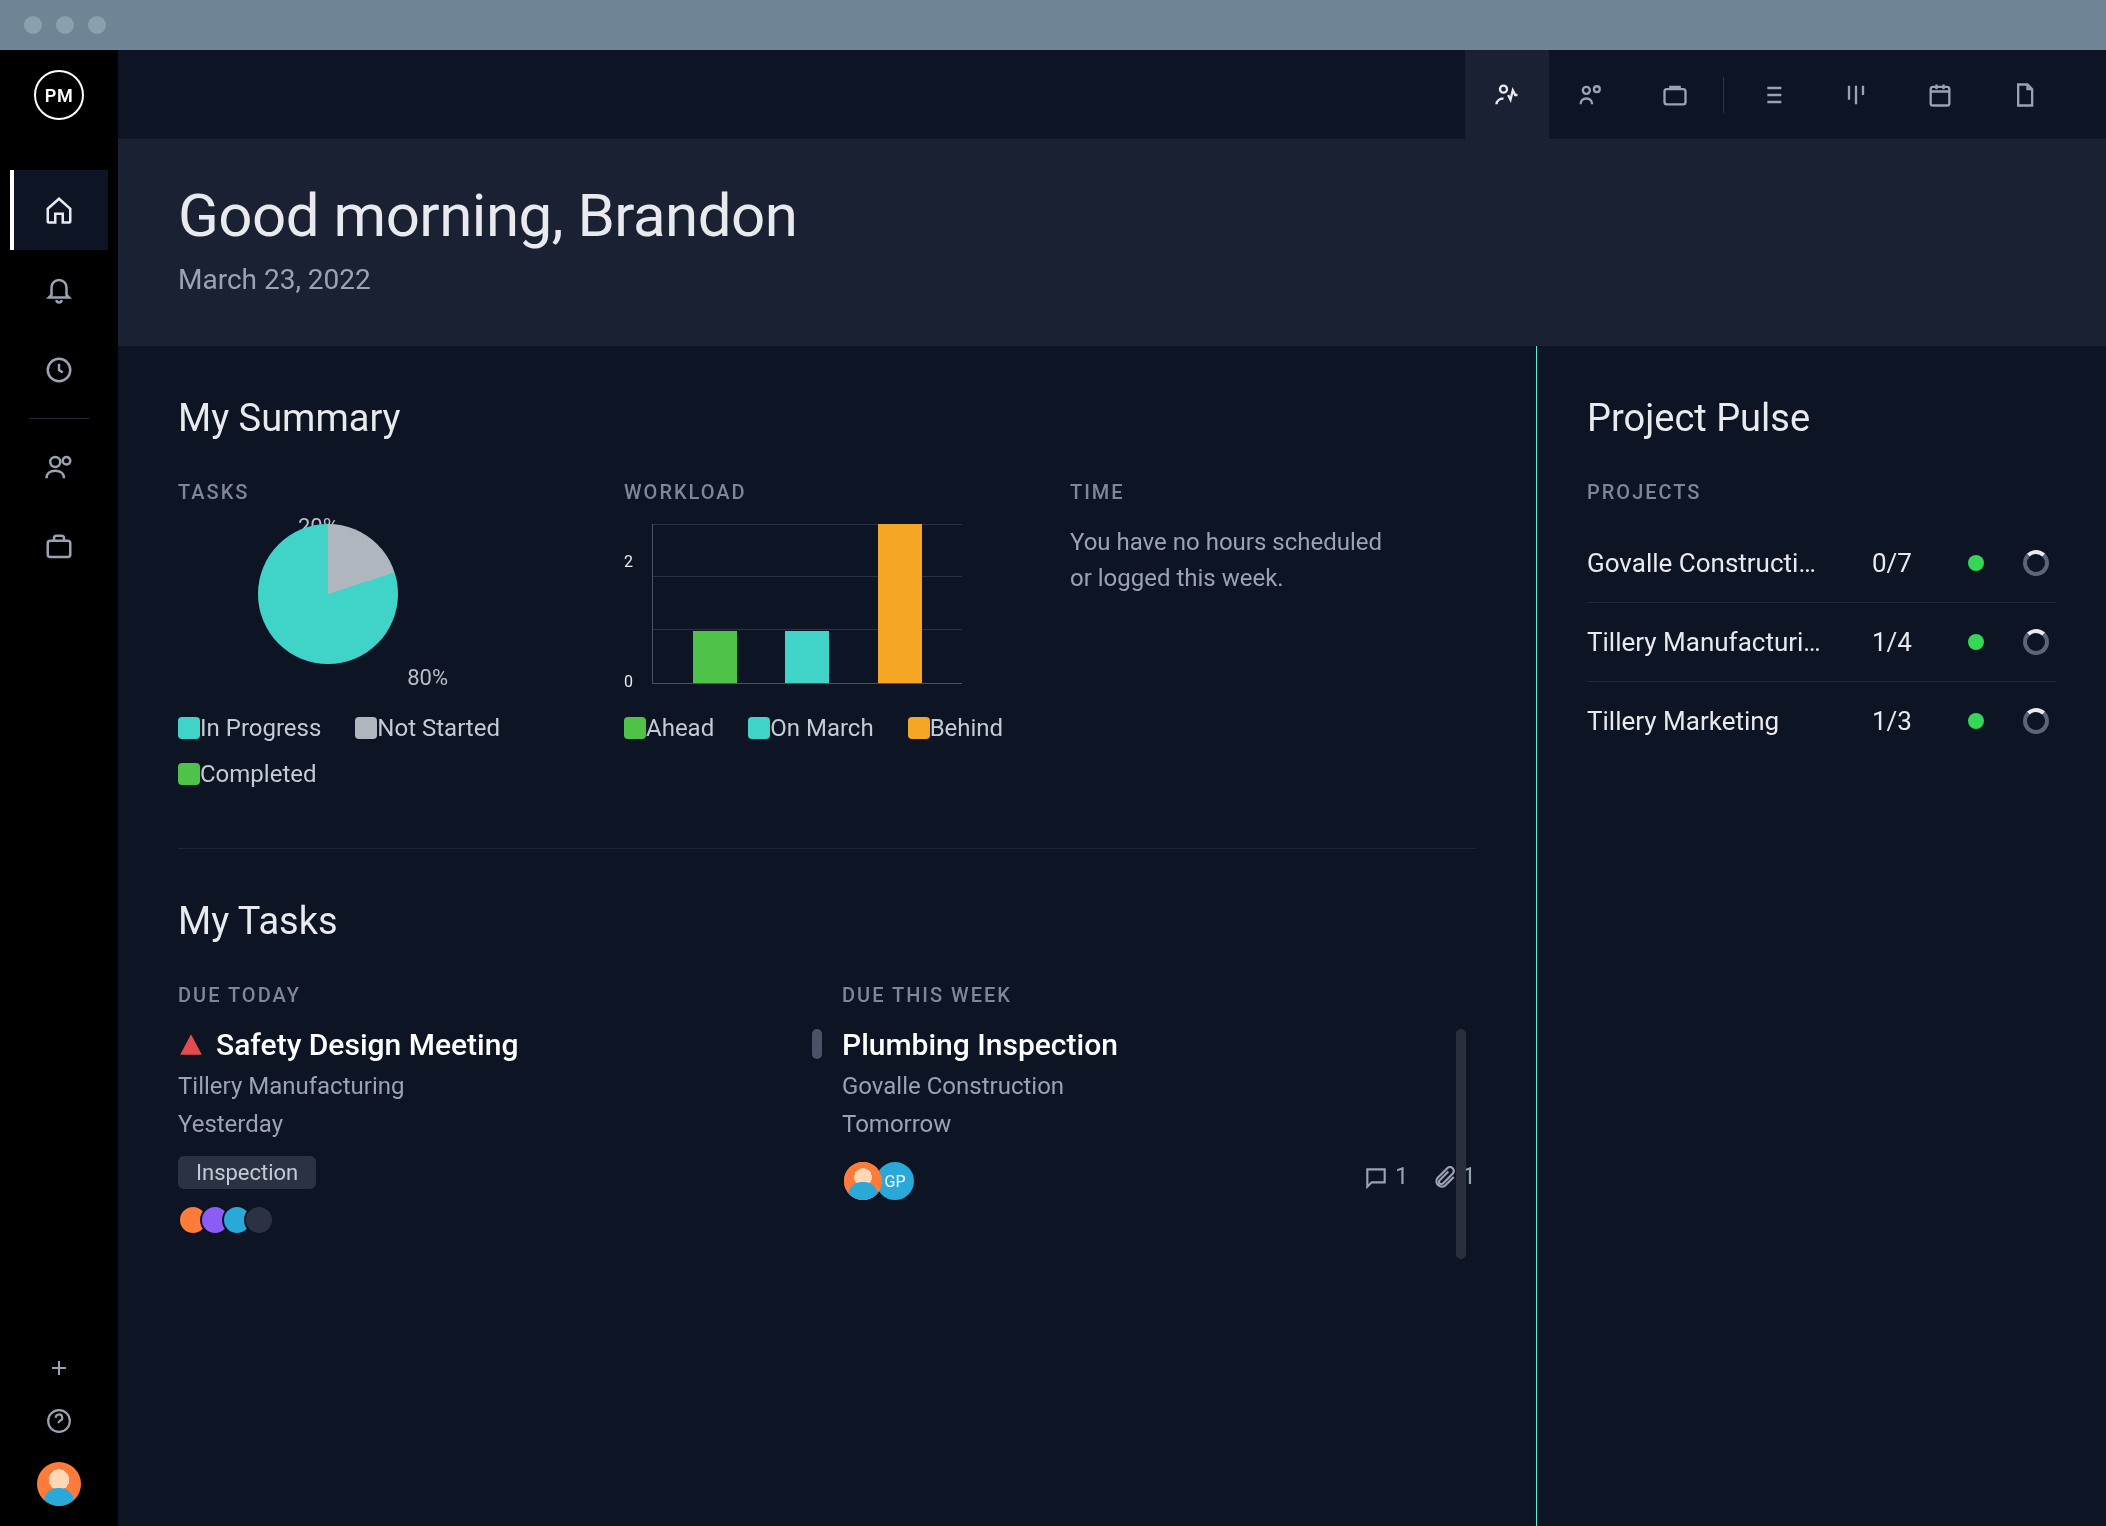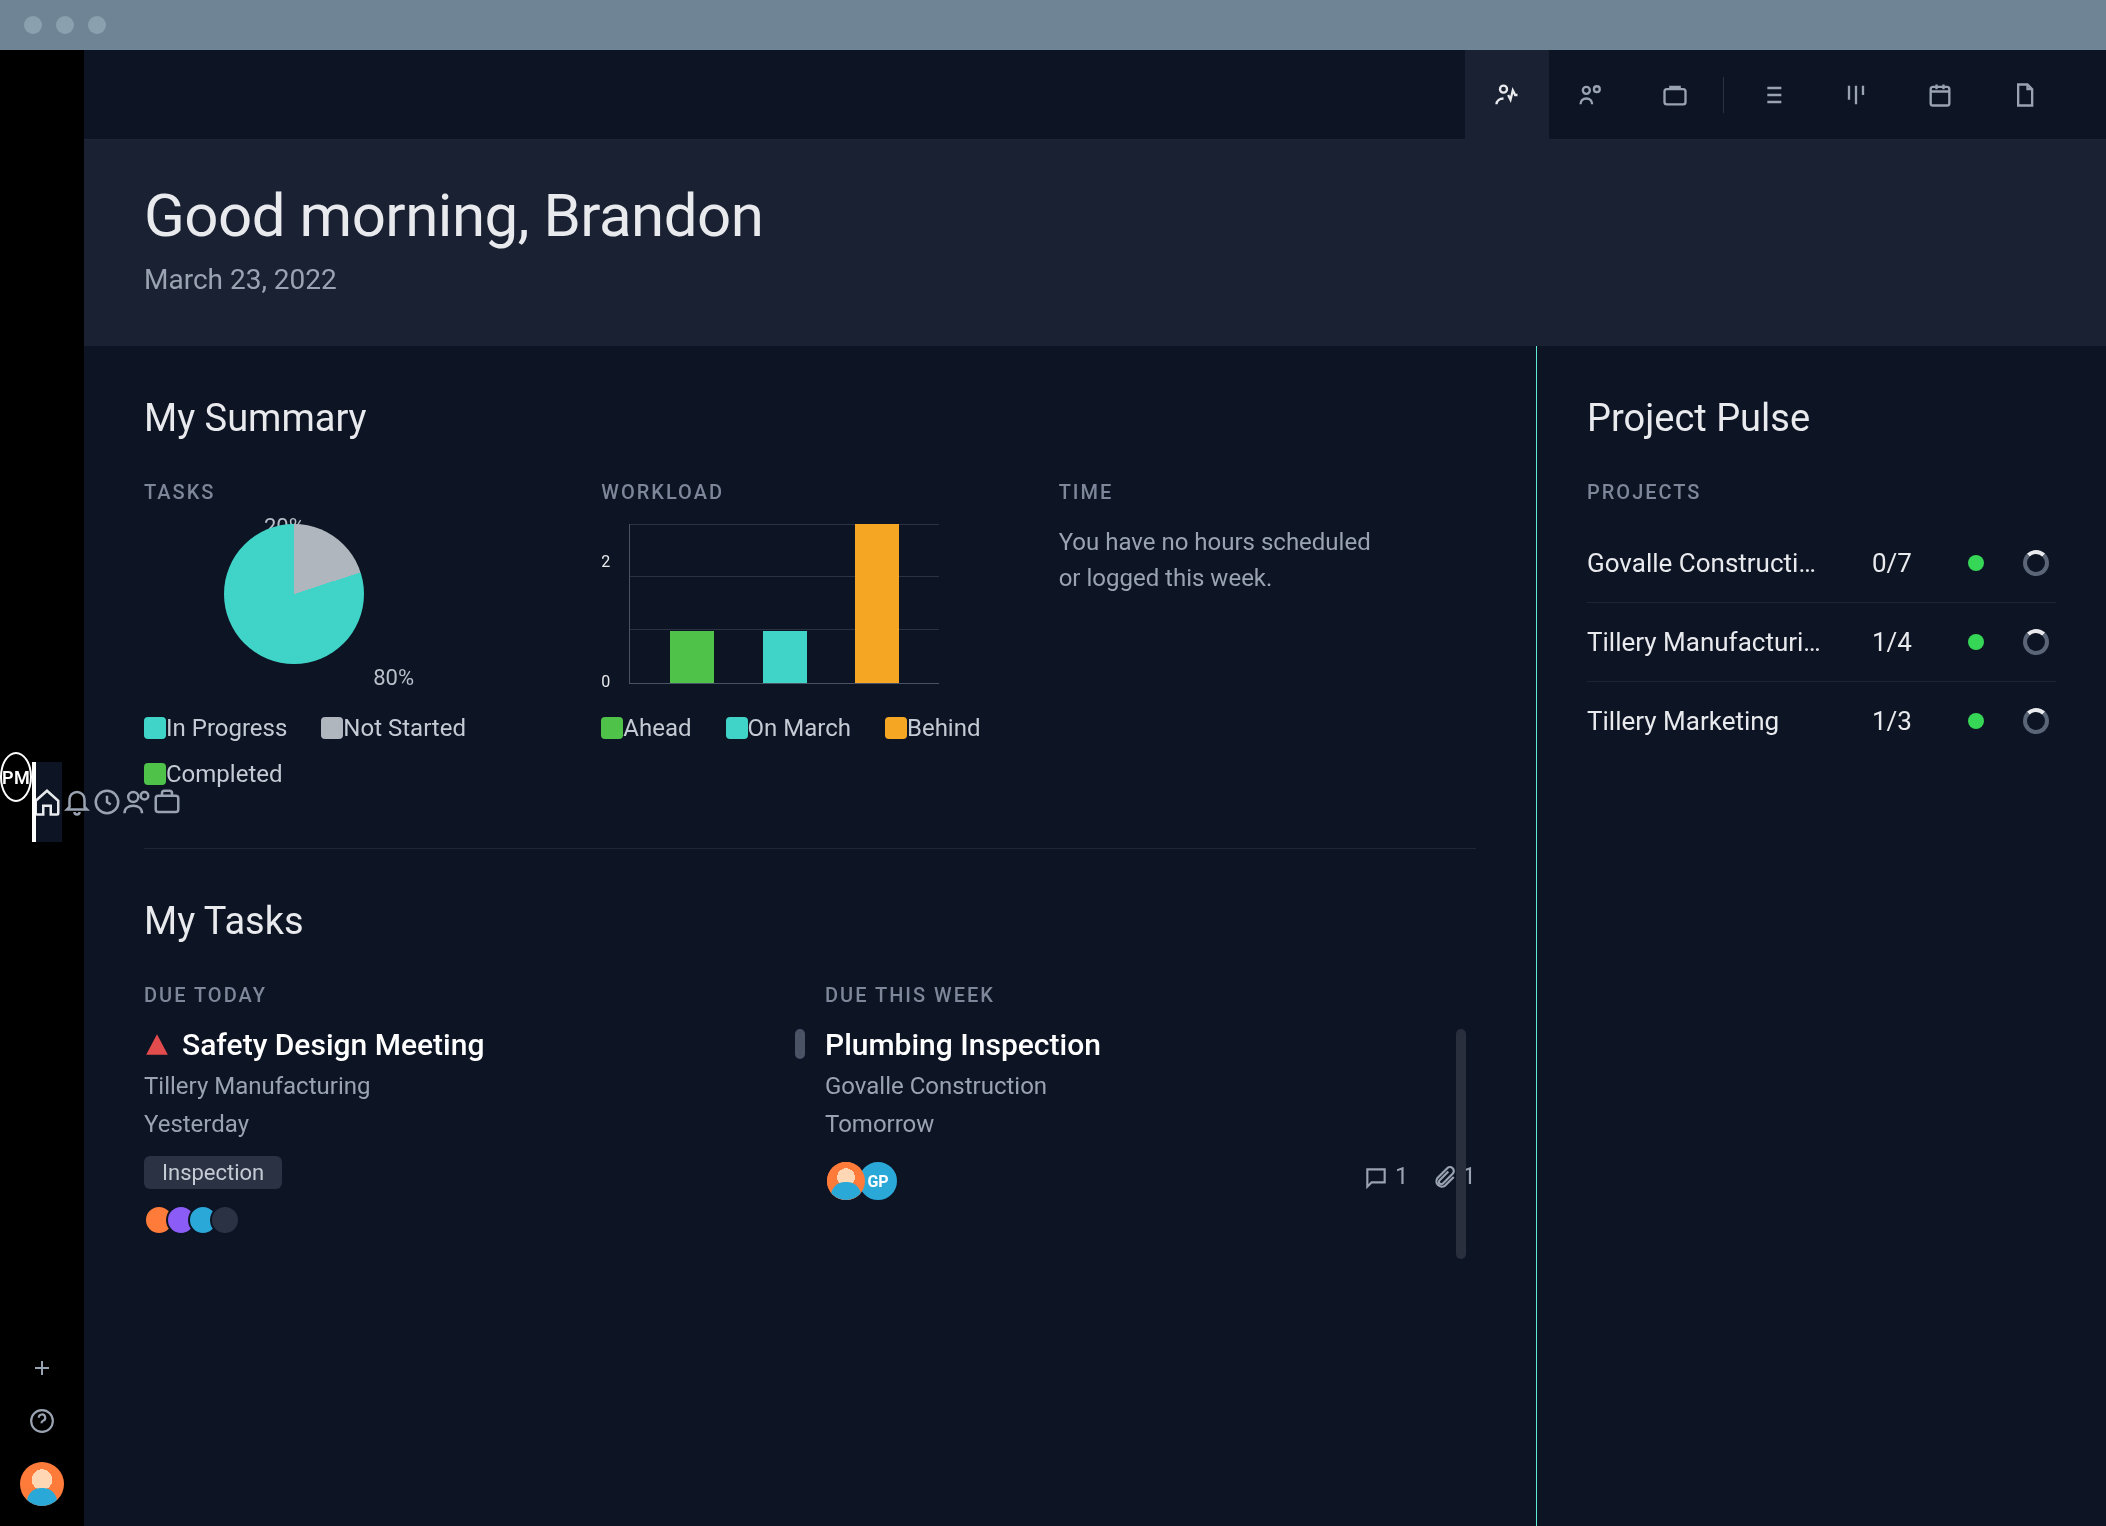--- a/index.html
+++ b/index.html
@@ -18,26 +18,26 @@
     align-items: center;
     padding-left: 24px;
     gap: 14px;
   }
   .traffic-light { width: 18px; height: 18px; border-radius: 50%; background: #8ba0af; }
   .app {
     display: flex;
     height: calc(100% - 50px);
   }
   .sidebar {
-    width: 84px;
+    width: 118px;
     background: #000;
     display: flex;
-    flex-direction: row;
+    flex-direction: column;
     align-items: center;
-    padding-top: 28px;
+    padding-top: 20px;
     position: relative;
   }
   .sidebar .logo {
     width: 50px; height: 50px; border-radius: 50%; border: 2px solid #fff;
     display:flex; align-items:center; justify-content:center;
     font-size: 18px; font-weight: 600; color:#fff; margin-bottom: 50px;
     letter-spacing: 0.5px;
   }
   .side-item {
     width: 98px; height: 80px; display:flex; align-items:center; justify-content:center;
@@ -120,21 +120,21 @@
   .task-col { flex:1; position:relative; }
   .task-title { font-size:30px; font-weight:500; color:#fff; display:flex; align-items:center; gap:12px; }
   .task-sub { font-size:24px; color:#9aa3b2; margin-top:10px; }
   .tag { display:inline-block; background:#2a3244; color:#c5cbd4; padding:4px 18px; border-radius:6px; font-size:22px; margin-top:18px; }
   .dot-row { display:flex; gap:-8px; margin-top:16px;}
   .dotavatar { width:30px; height:30px; border-radius:50%; margin-right:-8px; border:2px solid #0d1424;}
   .scroll-thumb { position:absolute; right:-10px; top:46px; width:10px; height:30px; background:#4a5366; border-radius:5px; }
   .scroll-track-long { position:absolute; right:10px; top:46px; width:10px; height:230px; background:#2a2f3d; border-radius:5px; }
 
   .avatars-small { display:flex; align-items:center; gap:0; margin-top:22px;}
-  .av-circle { width:42px; height:42px; border-radius:50%; border:2px solid #0d1424; display:flex; align-items:center; justify-content:center; font-size:16px; font-weight:700;}
+  .av-circle { width:42px; height:42px; border-radius:50%; border:2px solid #0d1424; display:flex; align-items:center; justify-content:center; font-size:16px; font-weight:400;}
   .meta-icons { float:right; display:flex; gap:22px; align-items:center; color:#9aa3b2; font-size:24px; margin-top:-40px;}
 
   
   .proj-row {
     display:grid;
     grid-template-columns: 1fr 64px 40px 40px;
     align-items:center; gap:20px;
     padding:24px 0; border-bottom:1px solid #1e2636;
     font-size:26px;
   }

